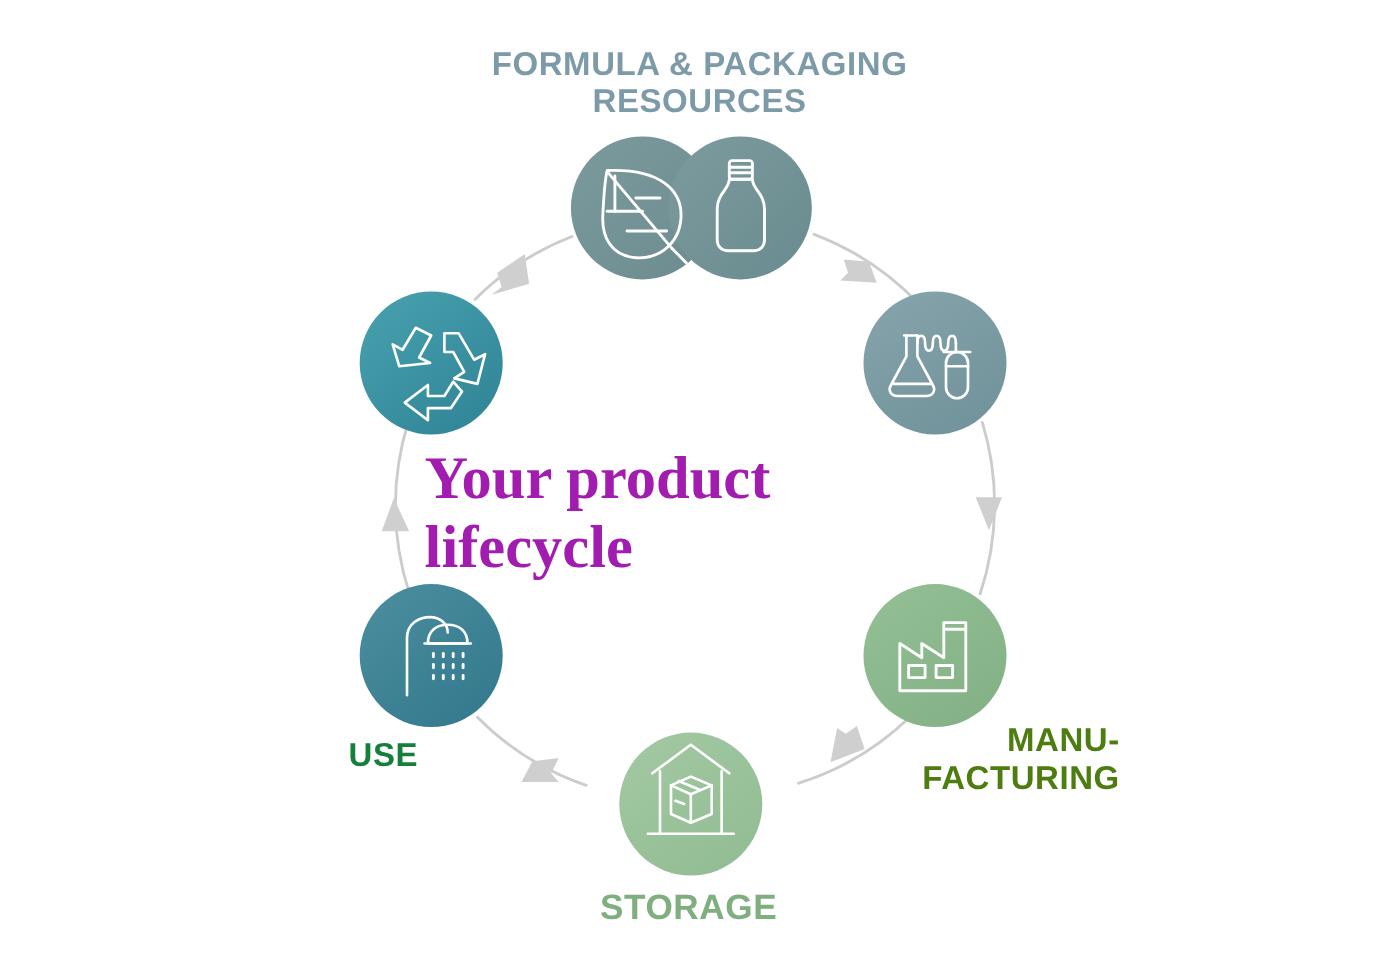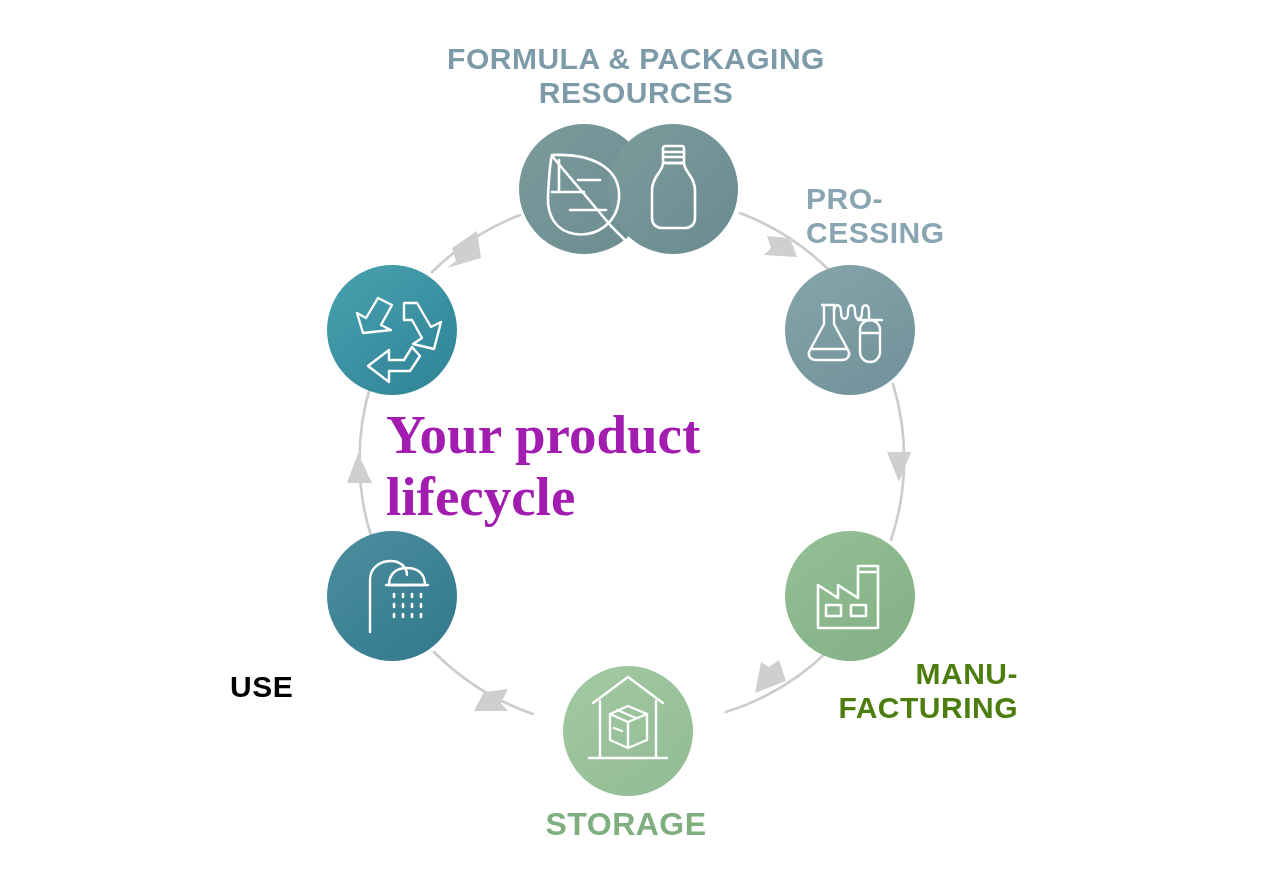--- a/index.html
+++ b/index.html
@@ -70,22 +70,23 @@
     top: 806px;
     width: 320px;
     text-align: center;
     font-size: 32px;
     color: #7fae7f;
   }
   #label-use {
     left: 230px;
     top: 670px;
     width: 150px;
-    font-size: 30px;
-    color: #000000;
+    text-align: right;
+    font-size: 30px;
+    color: #15803d;
   }
   #label-endoflife {
     left: 232px;
     top: 198px;
     width: 214px;
     text-align: left;
     font-size: 30px;
     color: #3e8596;
   }
 
@@ -278,22 +279,20 @@
         <path d="M 404 303 L 417 303 L 431 327 L 441 322 L 434 349 L 413 344 L 422 338 L 412 320 L 404 320 Z"></path>
 
         <path d="M 420 356 L 410 371 L 389 371 L 389 382 L 368 366 L 389 350 L 389 360 L 404 360 L 412 347 Z"></path>
       </g>
     </g>
   </svg>
 
   <div class="node-label" id="label-resources">FORMULA &amp; PACKAGING
 RESOURCES</div>
 
-  <div class="node-label" id="label-processing">PRO-
-CESSING</div>
 
   <div class="node-label" id="label-manufacturing">MANU-
 FACTURING</div>
 
   <div class="node-label" id="label-storage">STORAGE</div>
 
   <div class="node-label" id="label-use">USE</div>
 
 
   <div id="center-title">Your product

